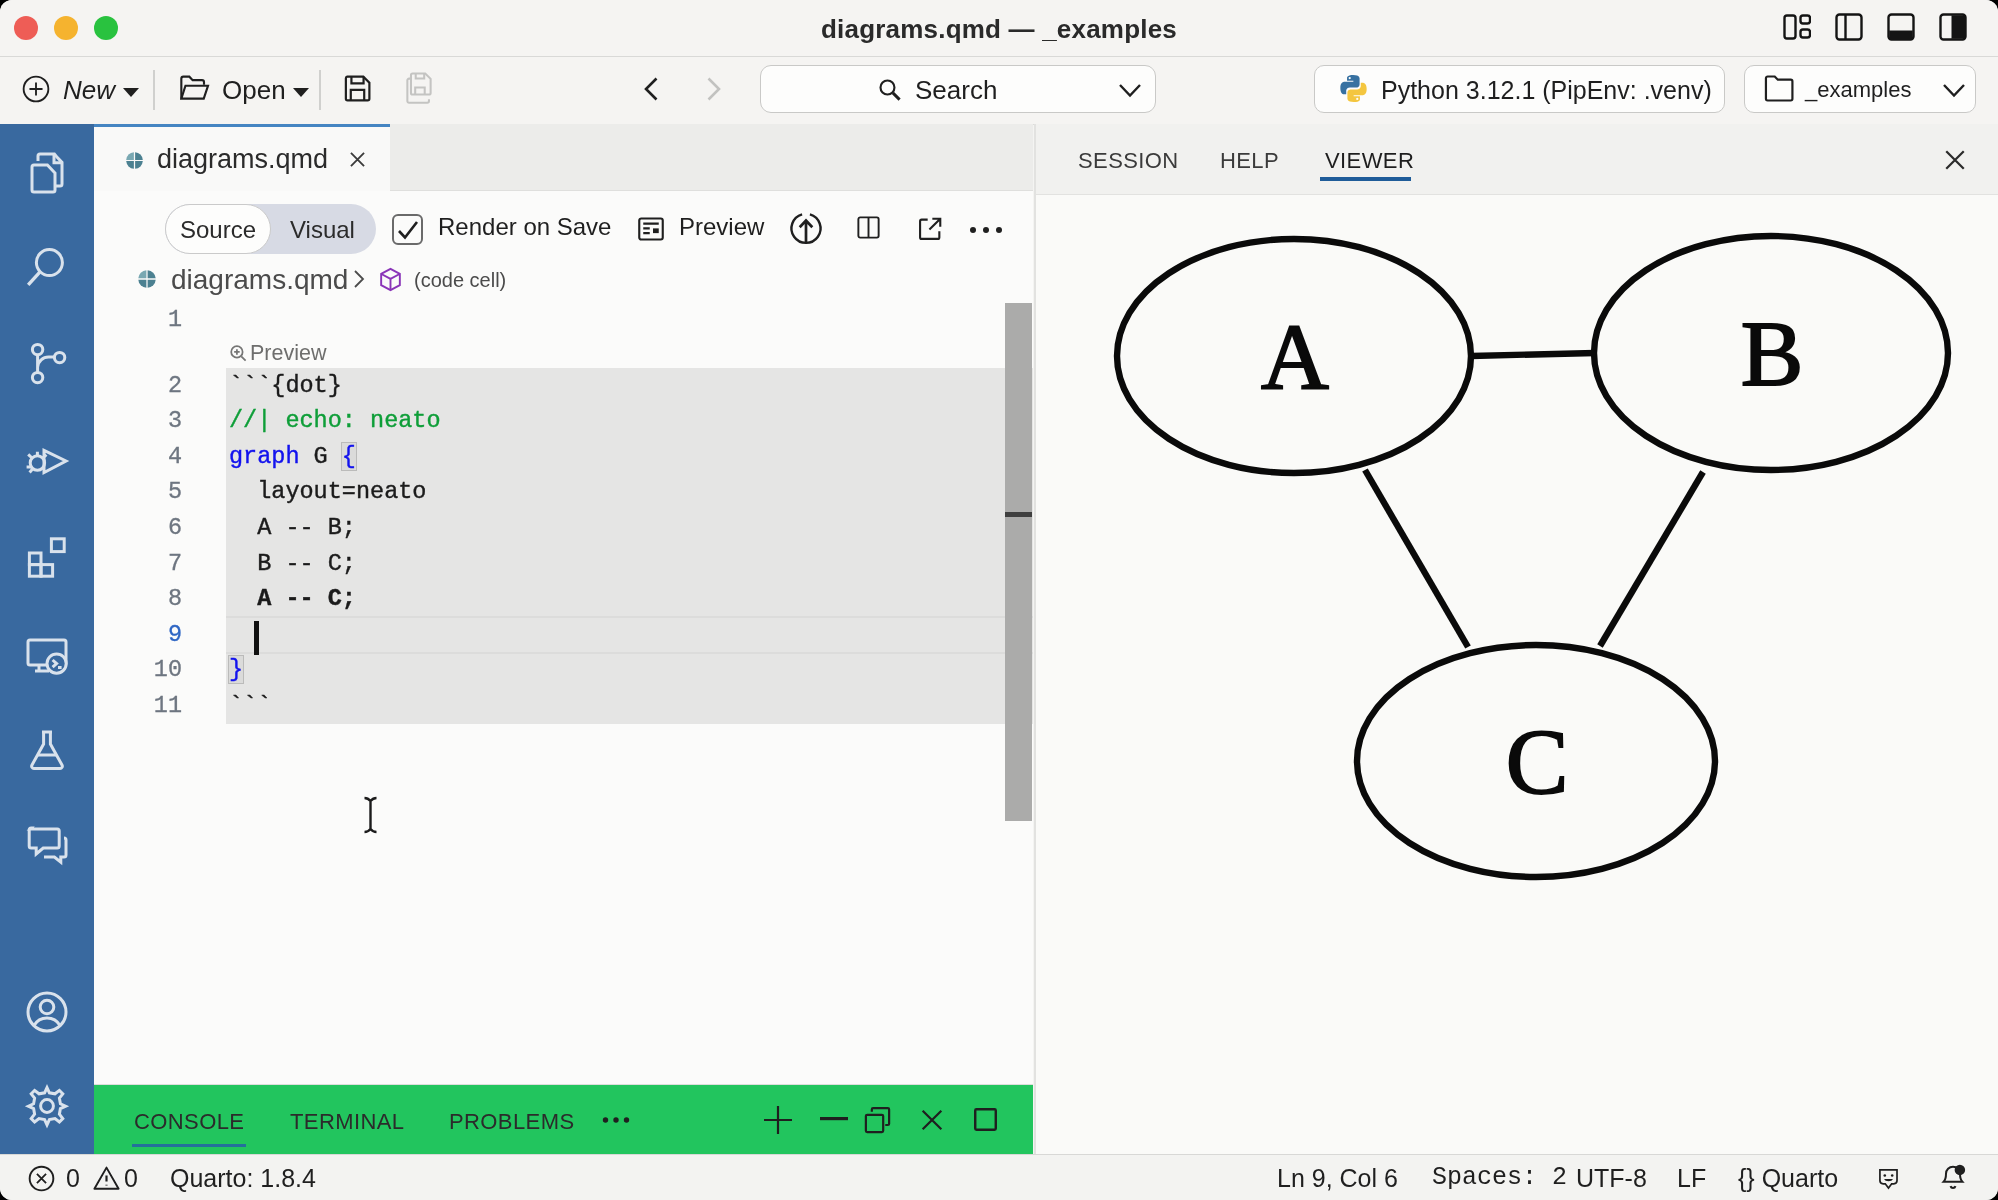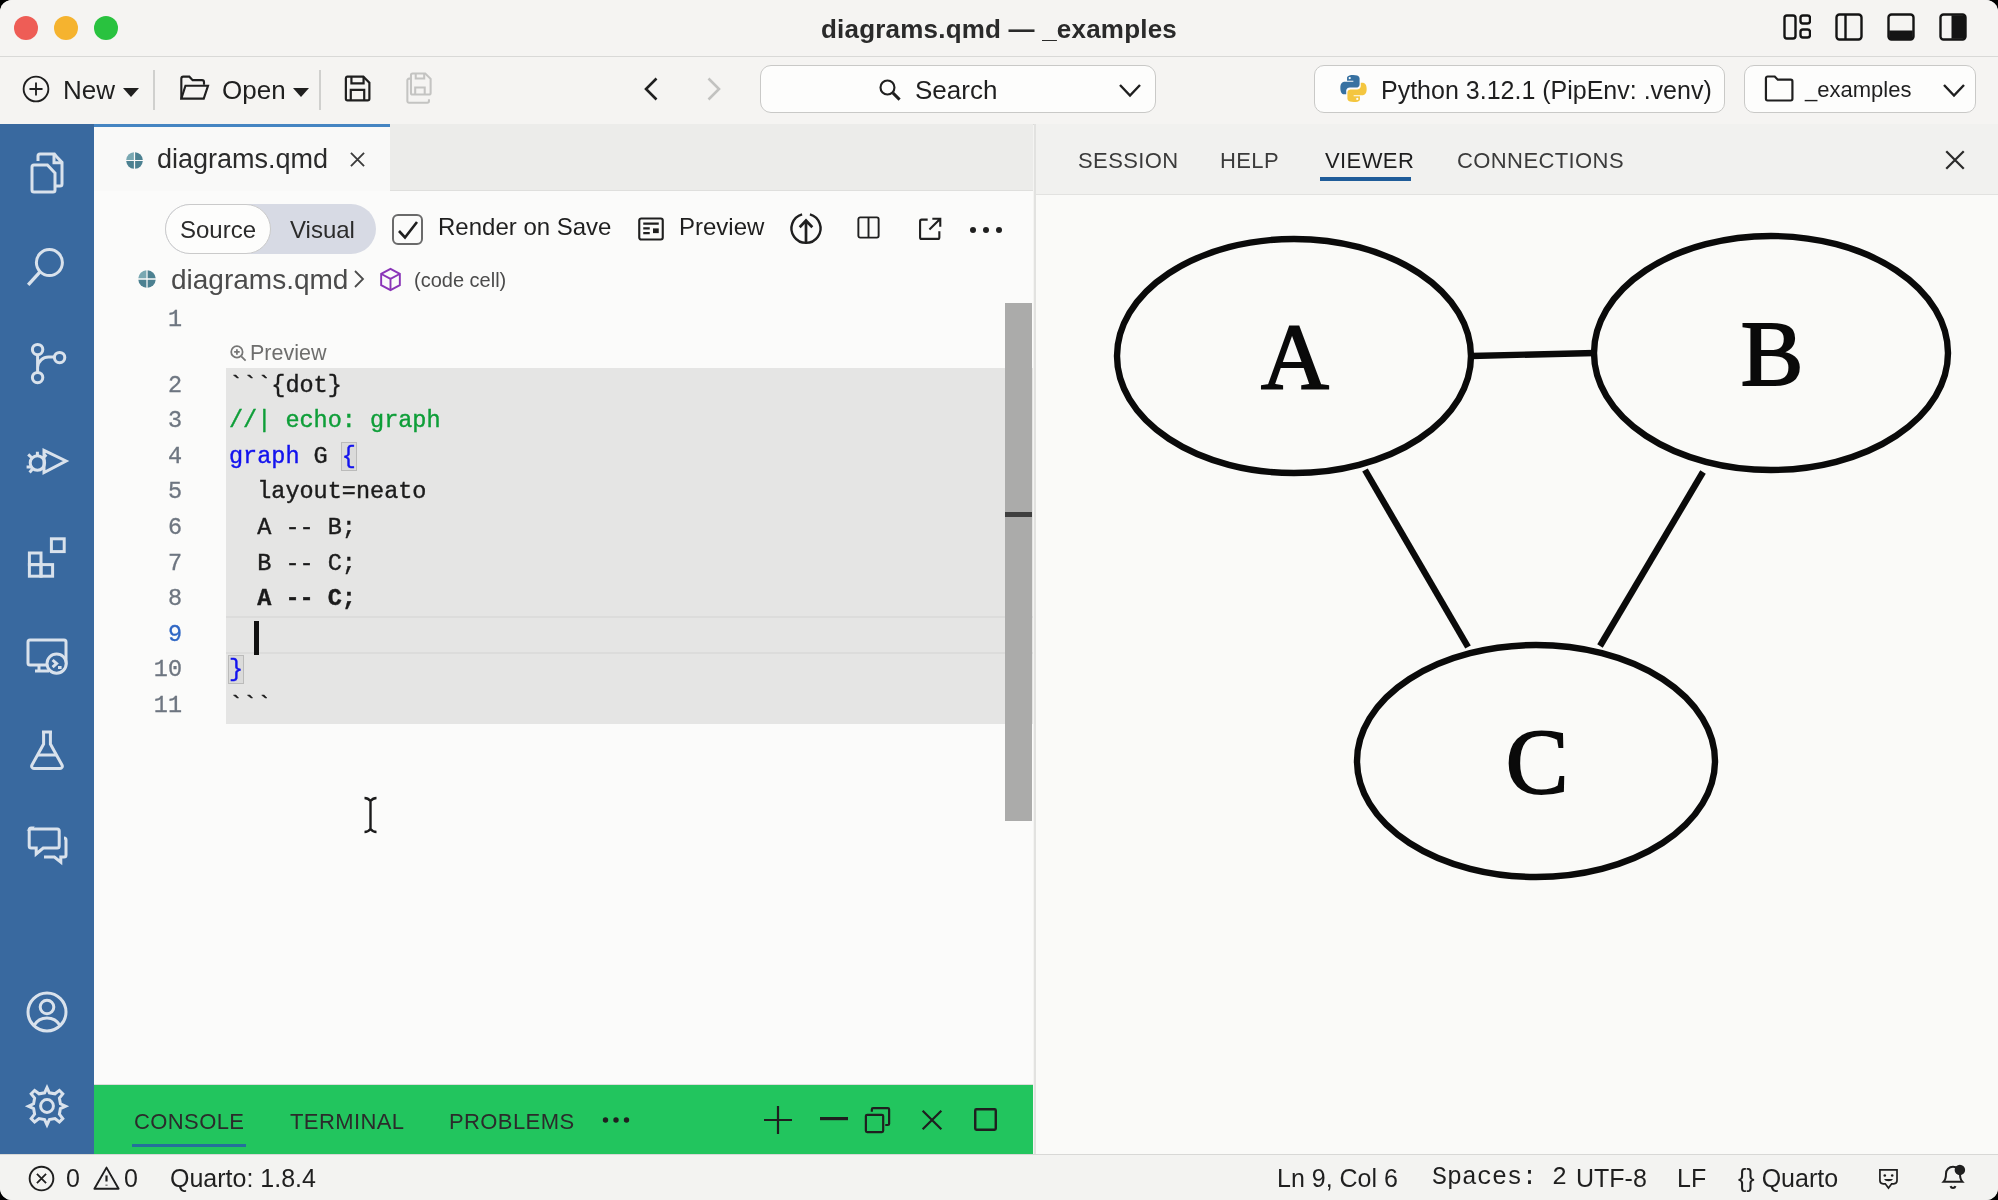--- a/index.html
+++ b/index.html
@@ -65,21 +65,21 @@
         <path d="M12.5 2.2 h11.4 a2.6 2.6 0 0 1 2.6 2.6 v18.4 a2.6 2.6 0 0 1 -2.6 2.6 H12.5 Z" fill="#141414"></path>
       </svg>
   </div>
 
   <div id="toolbar">
 
     <svg class="abs" style="left:22px;top:18px;" width="28" height="28" viewBox="0 0 24 24" fill="none" stroke="#1F1F1F" stroke-width="1.6">
         <circle cx="12" cy="12" r="10.6"></circle>
         <path d="M12 6.4 V17.6 M6.4 12 H17.6"></path>
       </svg>
-    <div class="tbtext" style="left:63px;">New</div>
+    <div class="tbtext" style="left:63px;font-style:italic;">New</div>
     <svg class="abs" style="left:122px;top:29px;" width="18" height="12" viewBox="0 0 18 12" fill="#1F1F1F">
         <path d="M1 2 L9 11 L17 2 Z"></path>
       </svg>
     <div class="sep" style="left:153px;"></div>
 
     <svg class="abs" style="left:177px;top:15px;" width="34" height="32" viewBox="0 0 24 24" fill="none" stroke="#1F1F1F" stroke-width="1.6">
         <path d="M2.5 20 V5 a1.5 1.5 0 0 1 1.5 -1.5 h4.5 l2.5 2.6 h7 a1.5 1.5 0 0 1 1.5 1.5 v2"></path>
         <path d="M2.5 20 L5.6 10.3 h16.9 L19.3 20 Z"></path>
       </svg>
     <div class="tbtext" style="left:222px;">Open</div>
@@ -291,21 +291,21 @@
     <div class="num" style="top:350px;">10</div>
     <div class="num" style="top:386px;">11</div>
 
     <svg class="abs" style="left:135px;top:42px;" width="19" height="19" viewBox="0 0 24 24" fill="none" stroke="#767675" stroke-width="2.2">
         <circle cx="10" cy="10" r="7.2"></circle>
         <path d="M10 6.5 v7 M6.5 10 h7 M15.5 15.5 L21 21"></path>
       </svg>
     <div class="abs" style="left:156px;top:38px;font-size:21.5px;line-height:26px;color:#6E6E6D;">Preview</div>
 
     <div class="code" style="top:66px;">```{dot}</div>
-    <div class="code" style="top:101px;"><span class="grn">//| echo: graph</span></div>
+    <div class="code" style="top:101px;"><span class="grn">//| echo: neato</span></div>
     <div class="code" style="top:137px;"><span class="blu">graph</span> G <span class="blu" style="background:#DBDBDA;box-shadow:0 0 0 1px #BBBBBA;">{</span></div>
     <div class="code" style="top:172px;">  layout=neato</div>
     <div class="code" style="top:208px;">  A -- B;</div>
     <div class="code" style="top:244px;">  B -- C;</div>
     <div class="code" style="top:279px;font-weight:bold;">  A -- C;</div>
     <div class="code" style="top:350px;"><span class="blu" style="background:#DBDBDA;box-shadow:0 0 0 1px #BBBBBA;">}</span></div>
     <div class="code" style="top:386px;">```</div>
 
     <div class="abs" style="left:160px;top:319px;width:4.5px;height:34px;background:#111;"></div>
 
@@ -342,21 +342,20 @@
     <svg class="abs" style="left:877px;top:20px;" width="29" height="29" viewBox="0 0 24 24" fill="none" stroke="#1F1F1F" stroke-width="2">
         <rect x="3.5" y="3.5" width="17" height="17" rx="1"></rect>
       </svg>
   </div>
 
   <div id="rpanel">
     <div id="rtabs">
       <div class="rtab" style="left:42px;">SESSION</div>
       <div class="rtab" style="left:184px;">HELP</div>
       <div class="rtab" style="left:289px;color:#1E1E1E;">VIEWER</div>
-      <div class="rtab" style="left:421px;">CONNECTIONS</div>
       <div class="abs" style="left:284px;top:53px;width:91px;height:3.5px;background:#1F5C99;"></div>
       <svg class="abs" style="left:905px;top:22px;" width="28" height="28" viewBox="0 0 24 24" fill="none" stroke="#2B2B2B" stroke-width="1.9">
           <path d="M4.5 4.5 L19.5 19.5 M19.5 4.5 L4.5 19.5"></path>
         </svg>
     </div>
 
     <svg class="abs" style="left:0px;top:71px;" width="960" height="959" viewBox="0 0 960 959">
       <g fill="none" stroke="#0A0A0A" stroke-width="6.4">
         <ellipse cx="258" cy="161" rx="177" ry="117"></ellipse>
         <ellipse cx="735" cy="158" rx="177" ry="117"></ellipse>

